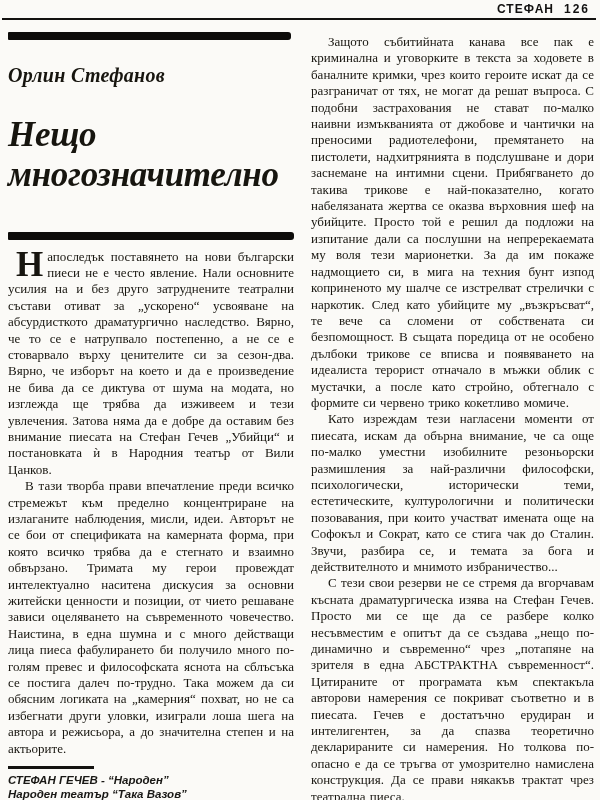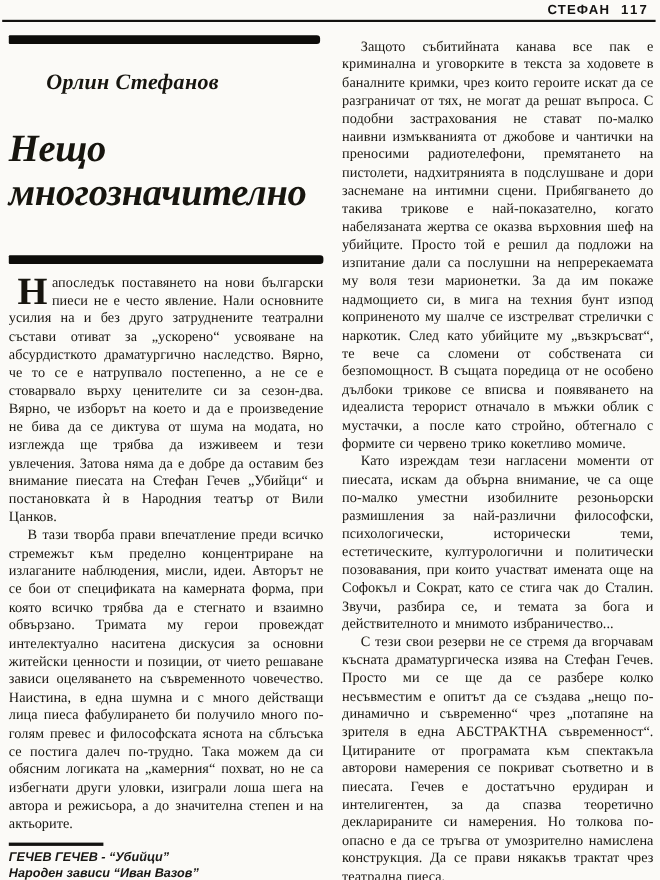--- a/index.html
+++ b/index.html
@@ -48,21 +48,20 @@
   .bar.bar-top { width: 99%; }
   .bar.bar-mid { width: 100%; margin-top: 36px; }
 
   
   .author {
     margin-top: 24px;
     font-style: italic;
     font-weight: bold;
     font-size: 20px;
     letter-spacing: 0.3px;
-    margin-left: 34px;
   }
   .title {
     margin: 28px 0 0 0;
     font-style: italic;
     font-weight: bold;
     font-size: 35px;
     line-height: 1.15;
     letter-spacing: -0.3px;
   }
 
@@ -100,43 +99,43 @@
     background: #131210;
     margin-bottom: 4px;
   }
 </style>
 </head>
 <body>
 
 <div class="page">
 
   <div class="hdr">
-    <span>СТЕФАН</span><span class="pagenum">117</span>
+    <span>СТЕФАН</span><span class="pagenum">126</span>
   </div>
   <div class="hdr-rule"></div>
 
   <div class="cols">
 
     <div class="col-left">
       <div class="bar bar-top"></div>
 
       <div class="author">Орлин Стефанов</div>
 
       <h1 class="title">Нещо многозначително</h1>
 
       <div class="bar bar-mid"></div>
 
       <p class="body-p first"><span class="dropcap">Н</span><span>апоследък поставянето на нови български пиеси не е често явление. Нали основните усилия на и без друго затруднените театрални състави отиват за „ускорено“ усвояване на абсурдисткото драматургично наследство. Вярно, че то се е натрупвало постепенно, а не се е стоварвало върху ценителите си за сезон-два. Вярно, че изборът на което и да е произведение не бива да се диктува от шума на модата, но изглежда ще трябва да изживеем и тези увлечения. Затова няма да е добре да оставим без внимание пиесата на Стефан Гечев „Убийци“ и постановката ѝ в Народния театър от Вили Цанков.</span></p>
 
       <p class="body-p indent">В тази творба прави впечатление преди всичко стремежът към пределно концентриране на излаганите наблюдения, мисли, идеи. Авторът не се бои от спецификата на камерната форма, при която всичко трябва да е стегнато и взаимно обвързано. Тримата му герои провеждат интелектуално наситена дискусия за основни житейски ценности и позиции, от чието решаване зависи оцеляването на съвременното човечество. Наистина, в една шумна и с много действащи лица пиеса фабулирането би получило много по-голям превес и философската яснота на сблъсъка се постига далеч по-трудно. Така можем да си обясним логиката на „камерния“ похват, но не са избегнати други уловки, изиграли лоша шега на автора и режисьора, а до значителна степен и на актьорите.</p>
 
       <div class="footnote">
         <div class="foot-rule"></div>
-        <div>ГЕЧЕВ ГЕЧЕВ - “Убийци”</div>
-        <div>Народен зависи “Иван Вазов”</div>
+        <div>СТЕФАН ГЕЧЕВ - “Народен”</div>
+        <div>Народен театър “Така Вазов”</div>
       </div>
     </div>
 
     <div class="col-right">
       <p class="body-p indent">Защото събитийната канава все пак е криминална и уговорките в текста за ходовете в баналните кримки, чрез които героите искат да се разграничат от тях, не могат да решат въпроса. С подобни застрахования не стават по-малко наивни измъкванията от джобове и чантички на преносими радиотелефони, премятането на пистолети, надхитрянията в подслушване и дори заснемане на интимни сцени. Прибягването до такива трикове е най-показателно, когато набелязаната жертва се оказва върховния шеф на убийците. Просто той е решил да подложи на изпитание дали са послушни на непререкаемата му воля тези марионетки. За да им покаже надмощието си, в мига на техния бунт изпод коприненото му шалче се изстрелват стрелички с наркотик. След като убийците му „възкръсват“, те вече са сломени от собствената си безпомощност. В същата поредица от не особено дълбоки трикове се вписва и появяването на идеалиста терорист отначало в мъжки облик с мустачки, а после като стройно, обтегнало с формите си червено трико кокетливо момиче.</p>
       <p class="body-p indent">Като изреждам тези нагласени моменти от пиесата, искам да обърна внимание, че са още по-малко уместни изобилните резоньорски размишления за най-различни философски, психологически, исторически теми, естетическите, културологични и политически позовавания, при които участват имената още на Софокъл и Сократ, като се стига чак до Сталин. Звучи, разбира се, и темата за бога и действителното и мнимото избраничество...</p>
       <p class="body-p indent">С тези свои резерви не се стремя да вгорчавам късната драматургическа изява на Стефан Гечев. Просто ми се ще да се разбере колко несъвместим е опитът да се създава „нещо по-динамично и съвременно“ чрез „потапяне на зрителя в една АБСТРАКТНА съвременност“. Цитираните от програмата към спектакъла авторови намерения се покриват съответно и в пиесата. Гечев е достатъчно ерудиран и интелигентен, за да спазва теоретично декларираните си намерения. Но толкова по-опасно е да се тръгва от умозрително намислена конструкция. Да се прави някакъв трактат чрез театрална пиеса.</p>
 
     </div>
 

